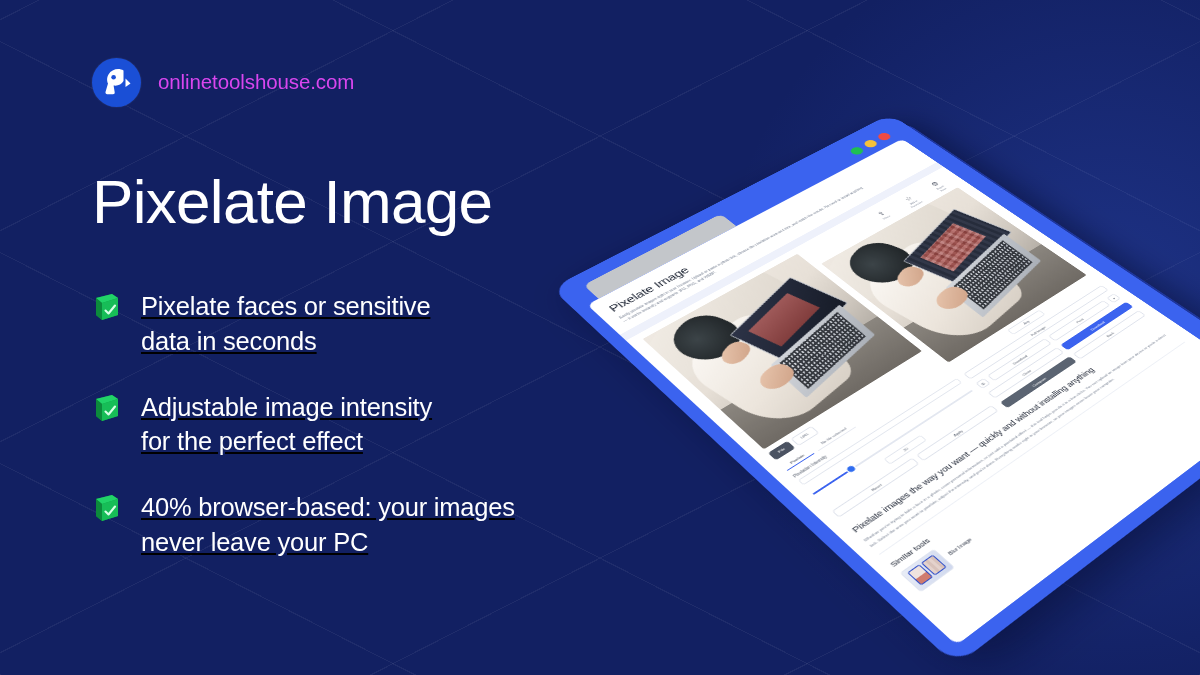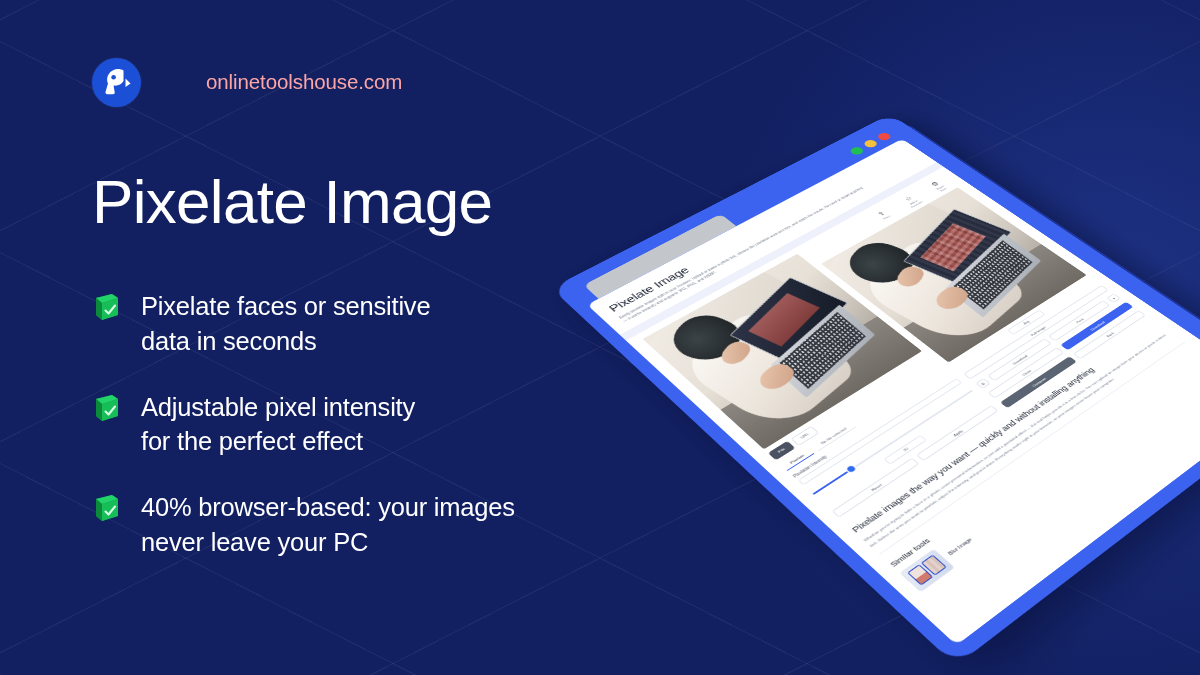--- a/index.html
+++ b/index.html
@@ -41,37 +41,36 @@
     height: 52px;
   }
   #brand-logo {
     width: 49px; height: 49px; border-radius: 50%;
     background: #1a4fd6;
     position: relative; flex: none;
     box-shadow: 0 0 0 1px rgba(255,255,255,0.04);
   }
   #brand-logo svg { position: absolute; left: 0; top: 0; }
   #brand-name {
-    color: #fca5a5;
+    color: #d946ef;
     font-size: 20.5px;
     letter-spacing: -0.1px;
     font-weight: 400;
-    margin-left: 48px;
   }
 
   #page-title {
     margin-top: 62px;
     color: #ffffff;
     font-size: 62px;
     line-height: 1.02;
     font-weight: 300;
     letter-spacing: -0.7px;
   }
 
-  #features { margin-top: 56px; }
+  #features { margin-top: 56px; text-decoration: underline; }
   .feature {
     display: flex;
     align-items: flex-start;
     gap: 22px;
     margin-bottom: 31px;
   }
   .feature:last-child { margin-bottom: 0; }
   .check-icon { flex: none; width: 27px; height: 30px; margin-top: 3px; }
   .feature-text {
     color: #ffffff;
@@ -376,21 +375,21 @@
       <div class="feature">
         <span class="check-icon">
           <svg width="27" height="30" viewBox="0 0 27 30">
             <path d="M4 6 L20 2 L26 6 L26 23 L10 28 L4 23 Z" fill="#0f9b45"></path>
             <path d="M4 6 L20 2 L26 6 L10 11 Z" fill="#21d368"></path>
             <path d="M4 6 L10 11 L10 28 L4 23 Z" fill="#0c8a3c"></path>
             <path d="M10 11 L26 6 L26 23 L10 28 Z" fill="#17bd57"></path>
             <path d="M13.5 18.5 L16.5 21.5 L23 13.5" stroke="#d8ffe7" stroke-width="2.1" fill="none" stroke-linecap="round" stroke-linejoin="round"></path>
           </svg>
         </span>
-        <span class="feature-text">Adjustable pixel intensity
+        <span class="feature-text">Adjustable image intensity
 for the perfect effect</span>
       </div>
 
       <div class="feature">
         <span class="check-icon">
           <svg width="27" height="30" viewBox="0 0 27 30">
             <path d="M4 6 L20 2 L26 6 L26 23 L10 28 L4 23 Z" fill="#0f9b45"></path>
             <path d="M4 6 L20 2 L26 6 L10 11 Z" fill="#21d368"></path>
             <path d="M4 6 L10 11 L10 28 L4 23 Z" fill="#0c8a3c"></path>
             <path d="M10 11 L26 6 L26 23 L10 28 Z" fill="#17bd57"></path>

